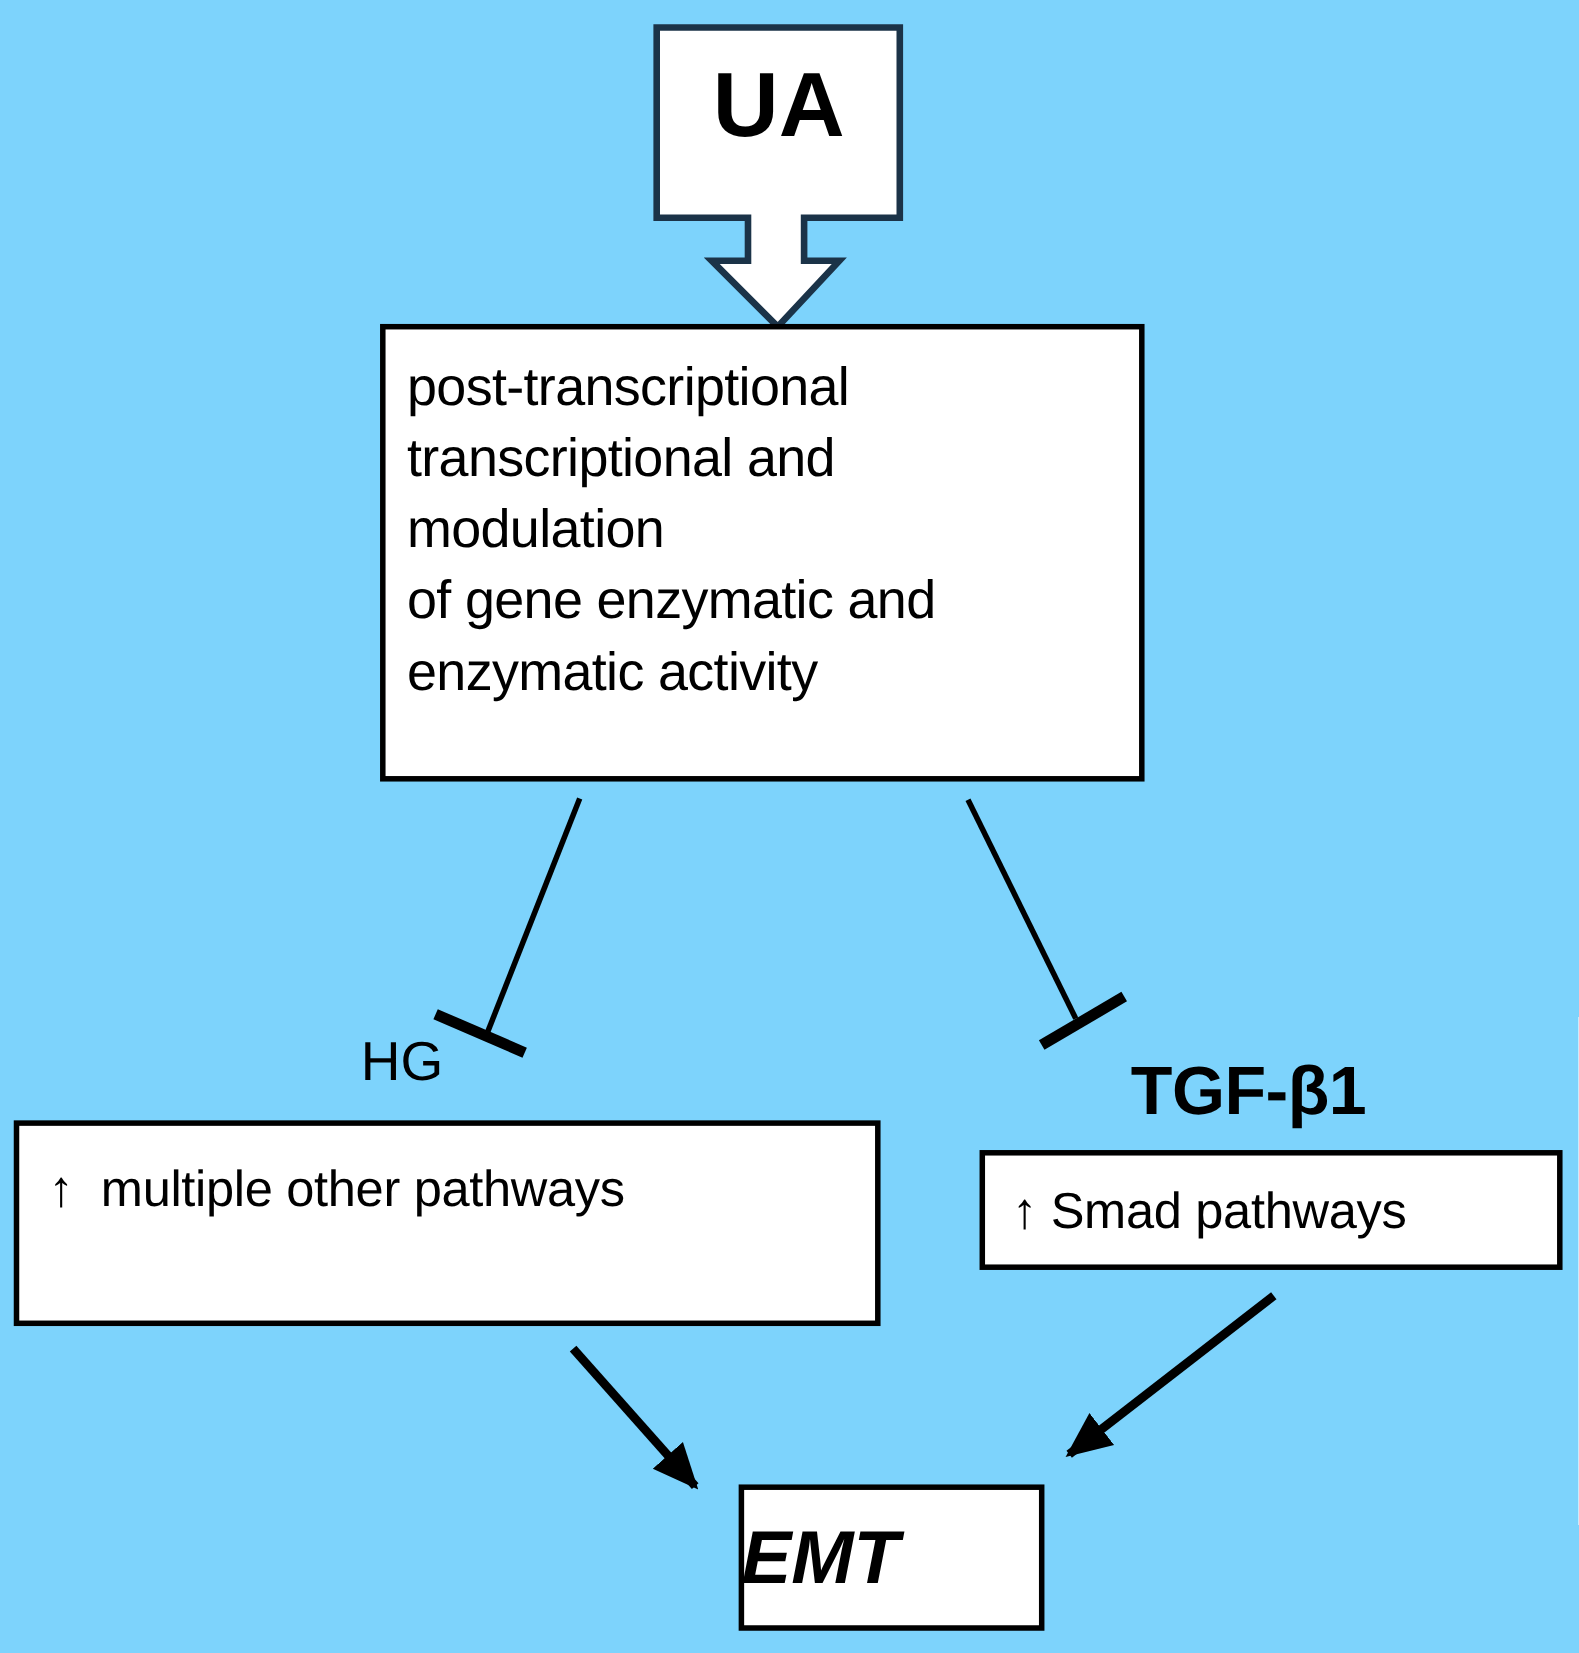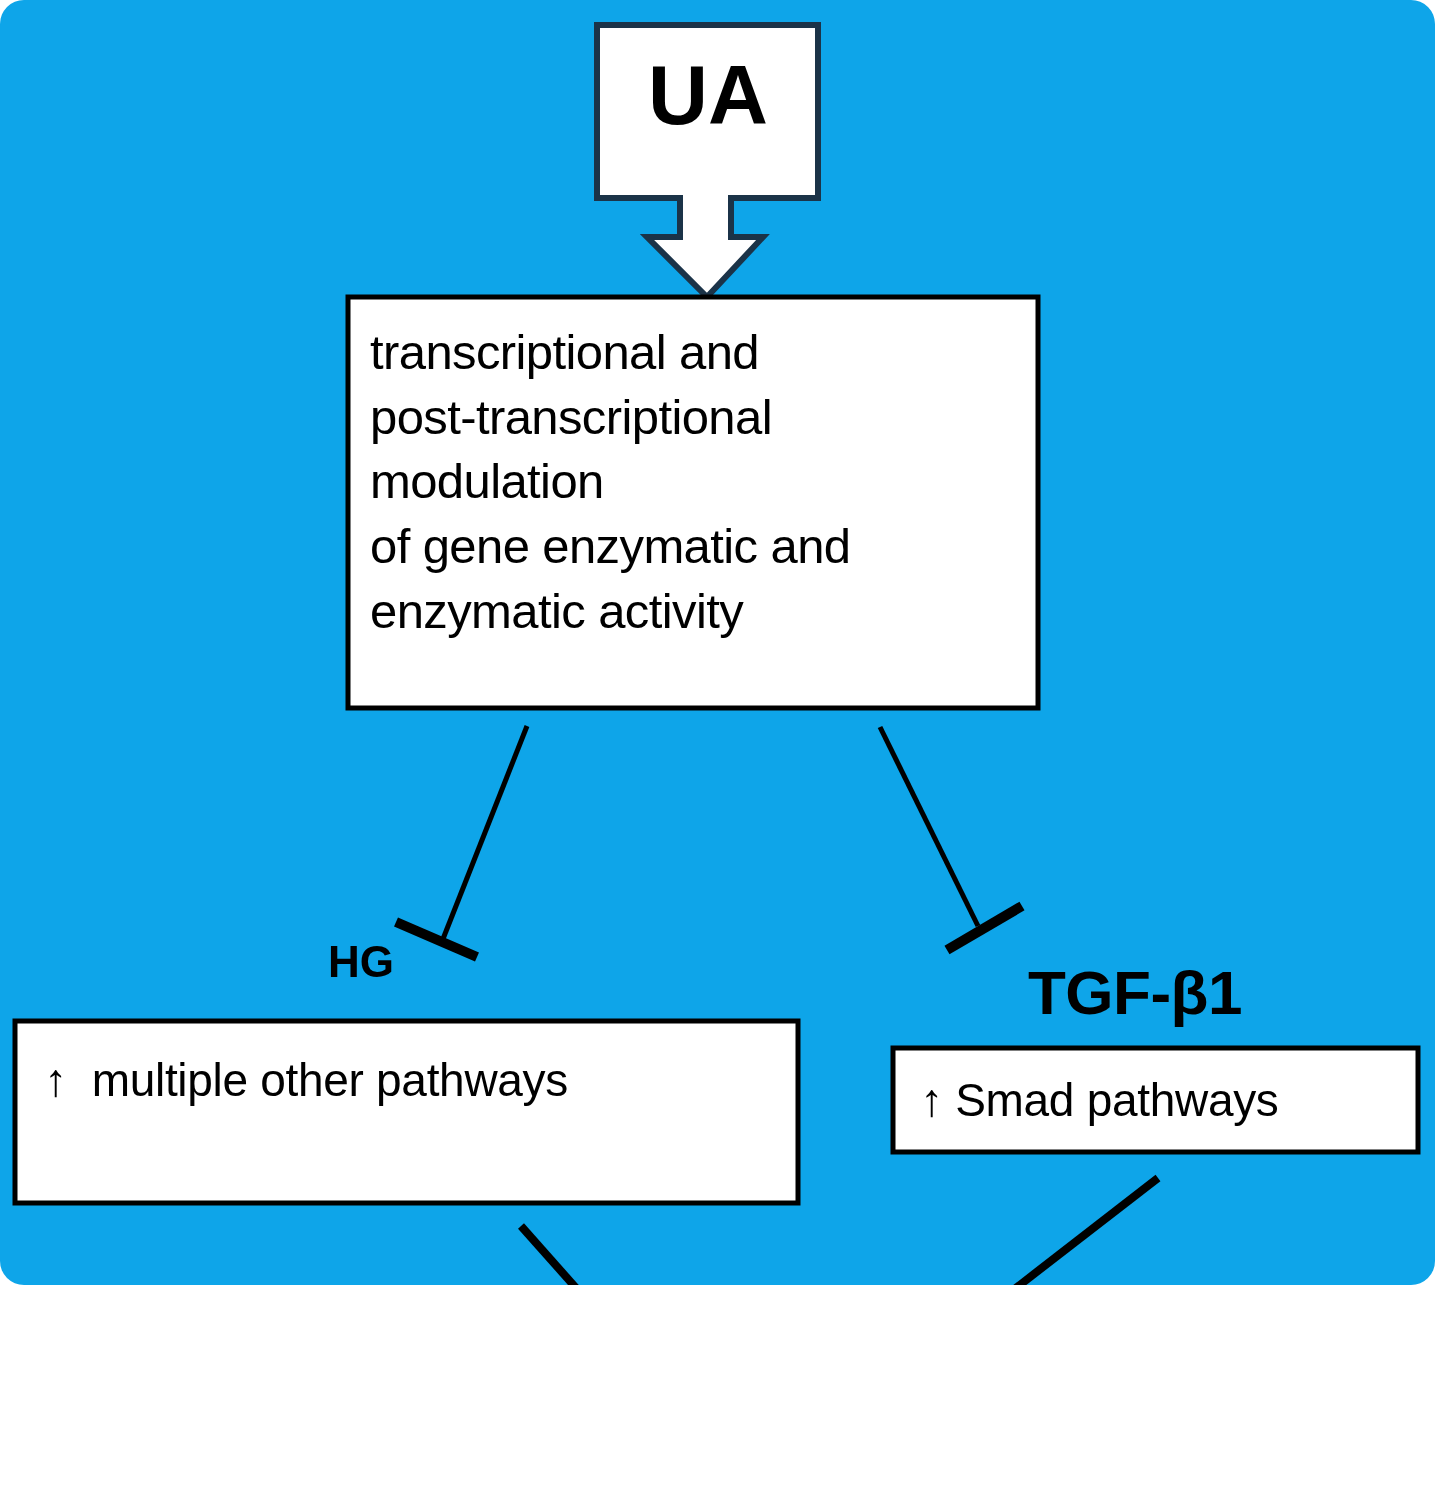--- a/index.html
+++ b/index.html
@@ -8,24 +8,23 @@
     padding: 0;
     background: #ffffff;
   }
   body {
     font-family: "Liberation Sans", sans-serif;
     color: #000000;
   }
   #diagram-root {
     position: relative;
     width: 1435px;
-    height: 1285px;
-    background: #0ea5e9;
+    height: 1503px;
+    background: #7dd3fc;
     overflow: hidden;
-    border-radius: 24px;
   }
   
   #diagram-svg {
     position: absolute;
     left: 0;
     top: 0;
     width: 1435px;
     height: 1503px;
   }
   
@@ -56,22 +55,22 @@
     font-weight: normal;
     line-height: 1.32;
     font-family: "Liberation Sans", sans-serif;
     white-space: normal;
     letter-spacing: -0.6px;
   }
   .mod-block .ln { display: block; }
   .hg-label {
     left: 328px;
     top: 940px;
-    font-size: 44px;
-    font-weight: bold;
+    font-size: 50px;
+    font-weight: normal;
     font-family: "Liberation Sans", sans-serif;
   }
   .tgf-label {
     left: 1028px;
     top: 962px;
     font-size: 62px;
     font-weight: bold;
     font-family: "Liberation Sans", sans-serif;
     letter-spacing: -0.5px;
   }
@@ -143,22 +142,22 @@
     <line x1="521" y1="1226" x2="632" y2="1351" stroke="#000000" stroke-width="8" marker-end="url(#solid-head)"></line>
 
     <line x1="1158" y1="1178" x2="972" y2="1322" stroke="#000000" stroke-width="8" marker-end="url(#solid-head)"></line>
 
     <rect x="674" y="1352" width="273" height="128" fill="#ffffff" stroke="#000000" stroke-width="5"></rect>
   </svg>
 
   <div class="txt ua-label">UA</div>
 
   <div class="mod-block">
+    <span class="ln">post-transcriptional</span>
     <span class="ln">transcriptional and</span>
-    <span class="ln">post-transcriptional</span>
     <span class="ln">modulation</span>
     <span class="ln">of gene enzymatic and</span>
     <span class="ln">enzymatic activity</span>
   </div>
 
   <div class="txt hg-label">HG</div>
 
   <div class="hg-list">
     <span class="row">↑  multiple other pathways</span>
   </div>

